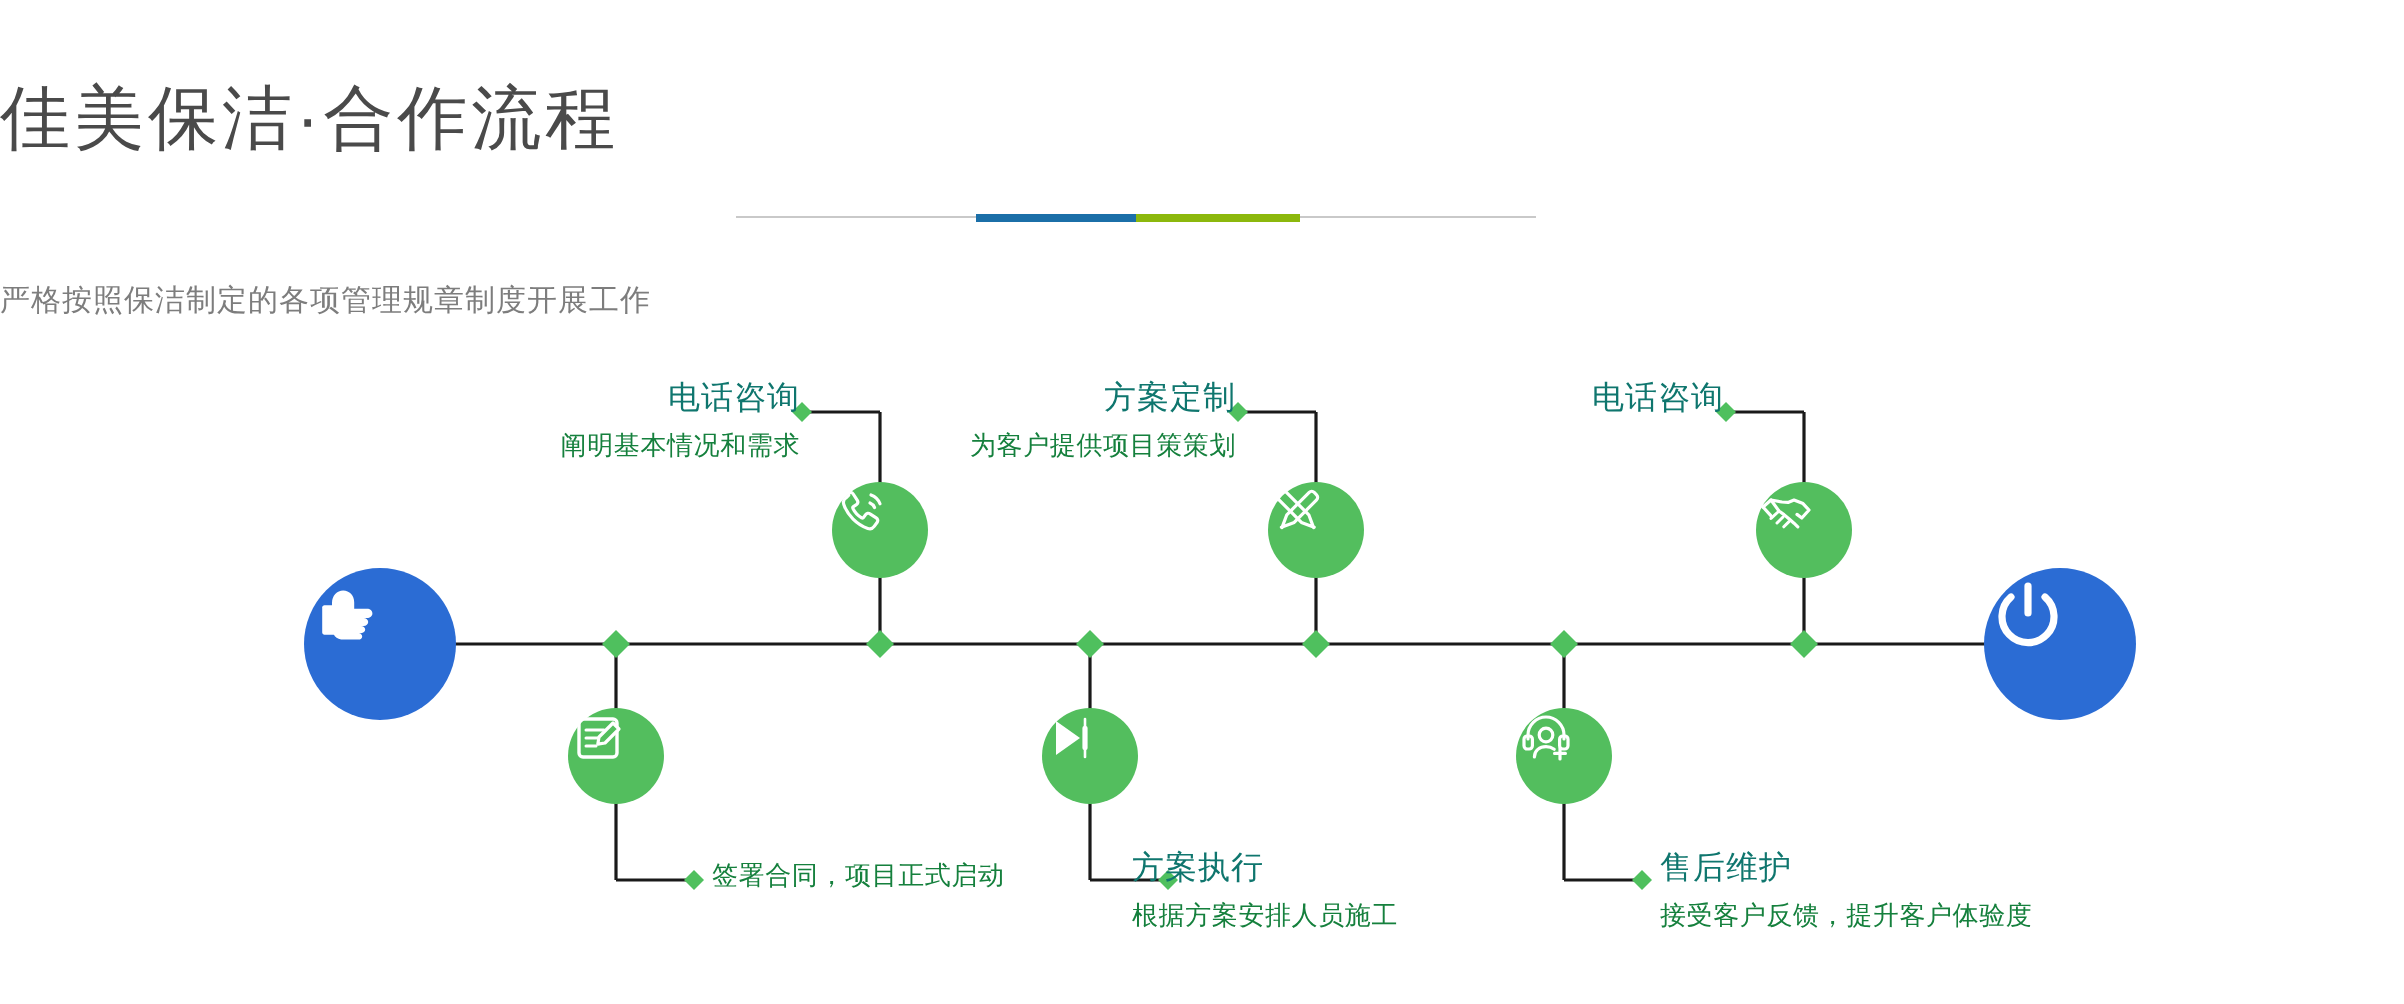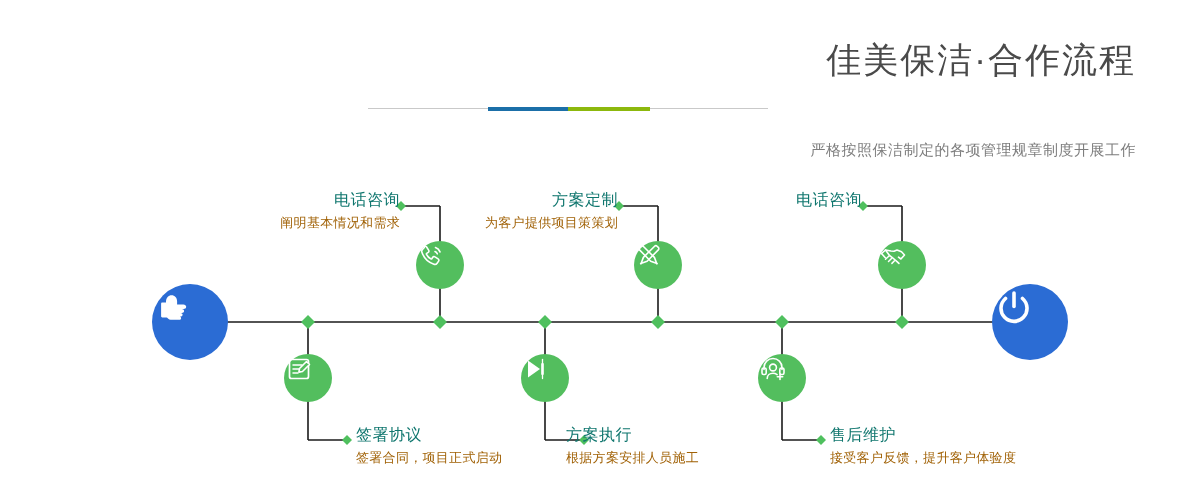--- a/index.html
+++ b/index.html
@@ -4,21 +4,21 @@
 <style>
   * { margin:0; padding:0; box-sizing:border-box; }
   html,body { background:#ffffff; }
   body {
     width:1202px; height:502px;
     font-family:"Liberation Sans","DejaVu Sans",sans-serif;
     position:relative; overflow:hidden;
   }
 
   
-  .header { position:absolute; left:0; top:0; width:1136px; text-align:right; }
+  .header { position:absolute; left:0; top:0; width:1136px; text-align:left; }
   .page-title {
     font-size:35px; color:#4a4a4a; letter-spacing:2px;
     line-height:1; margin-top:42px; font-weight:400;
   }
   .divider-wrap {
     position:relative; width:400px; height:12px;
     margin:26px auto 0;
   }
   .divider-line {
     position:absolute; left:0; top:5px; width:400px; height:1px;
@@ -47,21 +47,21 @@
   }
   .endpoint { width:76px; height:76px; background:#2b6cd4; }
   .step-circle { width:48px; height:48px; background:#53be5e; }
 
   
   .lbl { position:absolute; white-space:nowrap; }
   .lbl .title {
     font-size:16px; color:#0f766e; line-height:20px; letter-spacing:0.5px;
   }
   .lbl .desc {
-    font-size:13px; color:#a16207; line-height:19px; margin-top:3px;
+    font-size:13px; color:#15803d; line-height:19px; margin-top:3px;
     letter-spacing:0.3px;
   }
   .lbl.top { text-align:right; }
   .lbl.bottom { text-align:left; }
 </style>
 </head>
 <body>
 
 <div class="header">
   <div class="page-title">佳美保洁·合作流程</div>
@@ -147,21 +147,20 @@
   <div class="node-circle step-circle" style="left:284px; top:354px;">
     <svg width="30" height="30" viewBox="0 0 30 30">
       <rect x="5.5" y="5.5" width="19" height="19" rx="2" fill="none" stroke="#ffffff" stroke-width="1.7"></rect>
       <line x1="9" y1="11" x2="18" y2="11" stroke="#ffffff" stroke-width="1.5" stroke-linecap="round"></line>
       <line x1="9" y1="15" x2="16" y2="15" stroke="#ffffff" stroke-width="1.5" stroke-linecap="round"></line>
       <line x1="9" y1="19" x2="14" y2="19" stroke="#ffffff" stroke-width="1.5" stroke-linecap="round"></line>
       <path d="M22.5 7.5l3 3-7 7-3.6.6.6-3.6 7-7z" fill="#53be5e" stroke="#ffffff" stroke-width="1.6" stroke-linejoin="round"></path>
     </svg>
   </div>
   <div class="lbl bottom" style="left:356px; top:425px;">
-    <div class="title">签署协议</div>
     <div class="desc">签署合同，项目正式启动</div>
   </div>
 
   <div class="node-circle step-circle" style="left:634px; top:241px;">
     <svg width="30" height="30" viewBox="0 0 30 30">
       <path d="M7 22.8l2.4-6.4L20.6 5.2c.7-.7 1.8-.7 2.5 0l1.2 1.2c.7.7.7 1.8 0 2.5L13.1 20.2 6.7 22.6z" fill="none" stroke="#ffffff" stroke-width="1.6" stroke-linejoin="round"></path>
       <path d="M22.8 22.8l-2.4-6.4L9.2 5.2c-.7-.7-1.8-.7-2.5 0L5.5 6.4c-.7.7-.7 1.8 0 2.5l11.2 11.3 6.4 2.4z" fill="none" stroke="#ffffff" stroke-width="1.6" stroke-linejoin="round"></path>
     </svg>
   </div>
   <div class="lbl top" style="right:584px; top:190px;">

